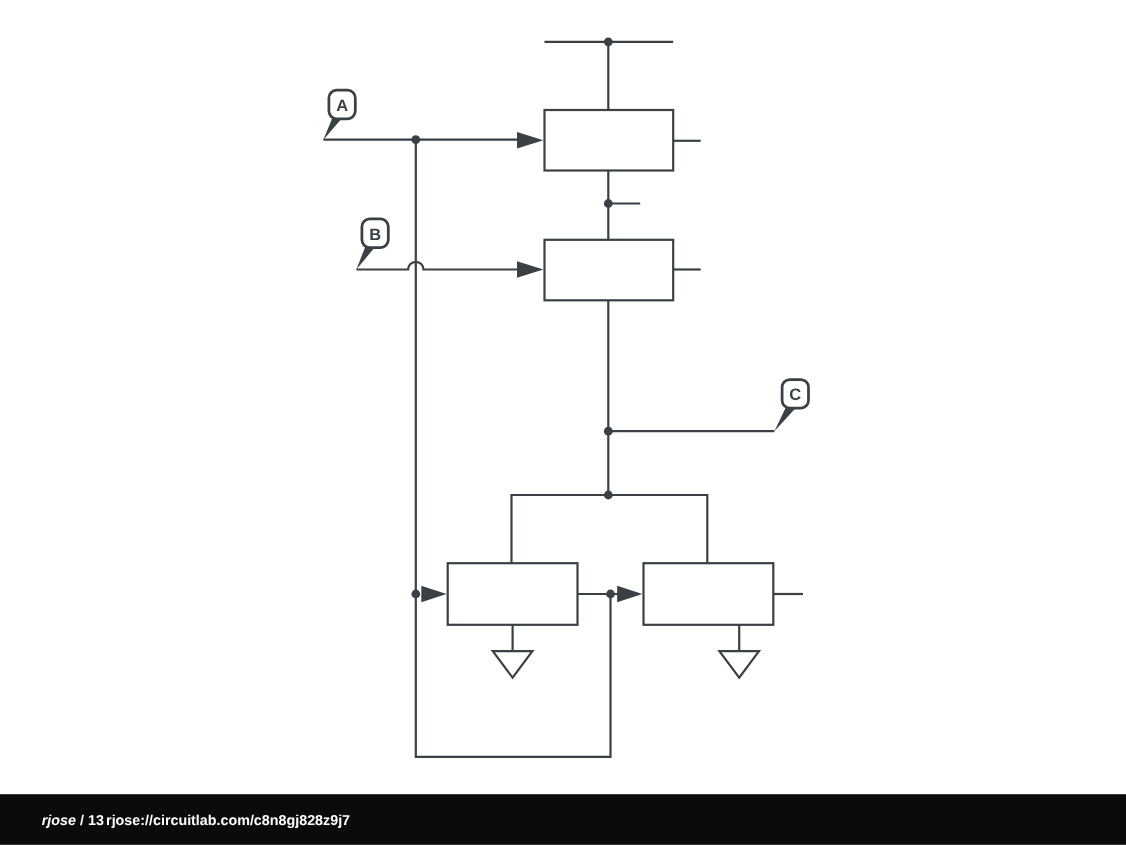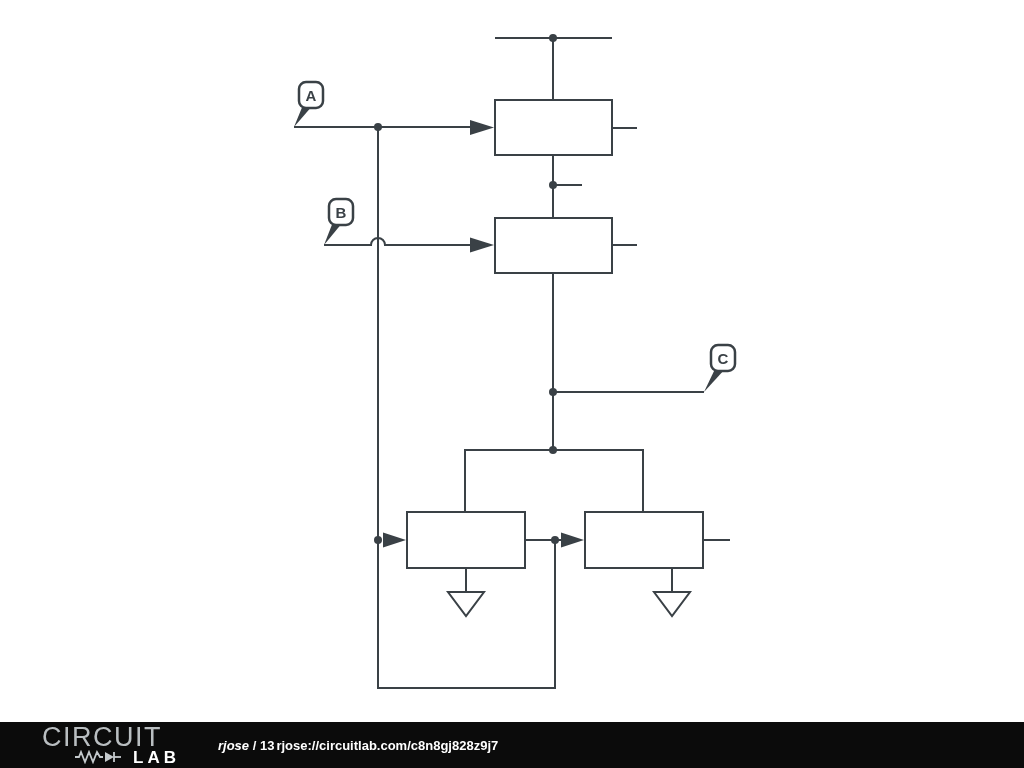--- a/index.html
+++ b/index.html
@@ -116,32 +116,20 @@
     </g>
     <g>
       <polygon class="flag-tail" points="715,369 725,369 704,392"></polygon>
       <rect class="flag-box" x="711" y="345" width="24" height="26" rx="7"></rect>
       <text class="flag-text" x="723" y="364">C</text>
     </g>
   </svg>
 </div>
 
 <div class="footer">
-  <div class="logo">
-    <div class="logo-top">CIRCUIT</div>
-    <div class="logo-row">
-      <svg class="logo-icon" width="52" height="14" viewBox="0 0 52 14">
-        <polyline points="0,7 4,7 6,2 10,12 14,2 18,12 22,2 25,7 28,7" fill="none" stroke="#c4c9cc" stroke-width="1.8"></polyline>
-        <polygon points="30,2 30,12 39,7" fill="#c4c9cc"></polygon>
-        <line x1="39" y1="2" x2="39" y2="12" stroke="#c4c9cc" stroke-width="1.8"></line>
-        <line x1="39" y1="7" x2="46" y2="7" stroke="#c4c9cc" stroke-width="1.8"></line>
-      </svg>
-      <span class="logo-lab">LAB</span>
-    </div>
-  </div>
   <div class="meta">
     <div class="author-line">
       <span class="author">rjose</span>
       <span class="sep">/</span>
       <span class="pagenum">13</span>
     </div>
     <div class="url">rjose://circuitlab.com/c8n8gj828z9j7</div>
   </div>
 </div>
 

